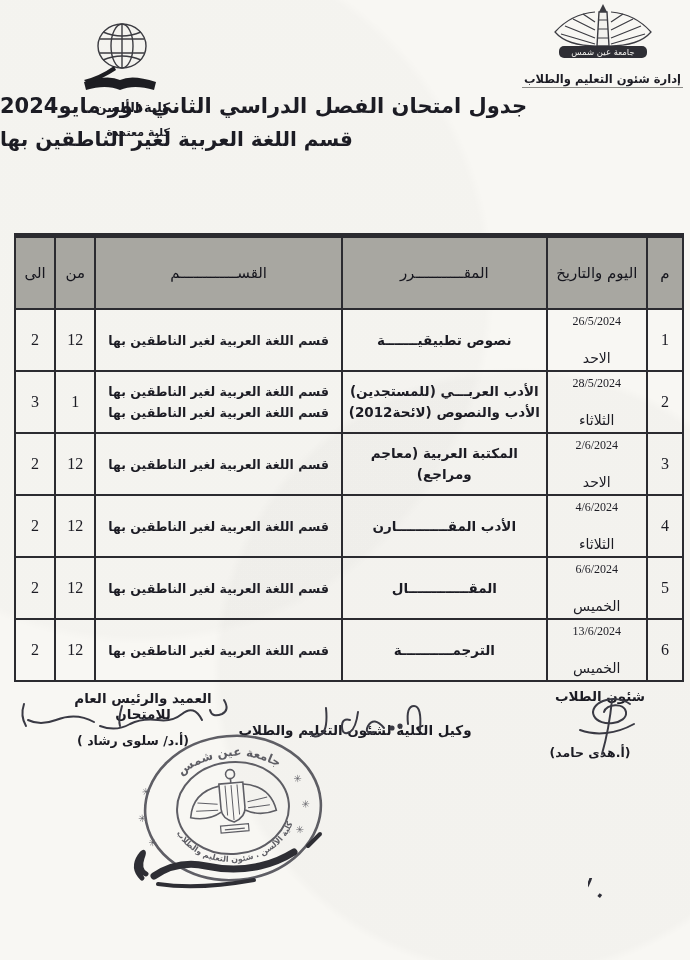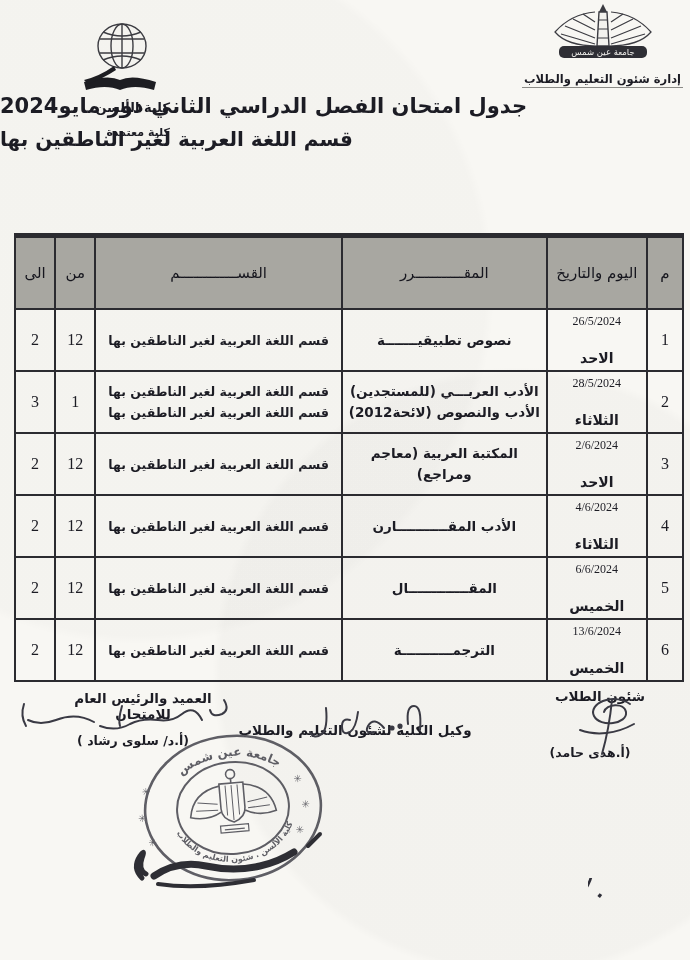--- a/index.html
+++ b/index.html
@@ -25,21 +25,21 @@
   
   table.schedule{position:absolute; top:233px; left:14px; width:670px;
     border-collapse:collapse; table-layout:fixed; direction:rtl;
     border:2px solid #2b2b30; border-top-width:5px;}
   table.schedule th, table.schedule td{border:2px solid #2b2b30; padding:2px 3px; text-align:center; vertical-align:middle; overflow:hidden;}
   table.schedule th{background:#a8a7a1; height:66px; font-size:15px; font-weight:normal; color:#16161e;}
   table.schedule tr.row{height:60px;}
   .c-num{font-family:"Liberation Serif", serif; font-size:16px;}
   .cell-date{display:flex; flex-direction:column; justify-content:space-between; height:52px; padding:2px 0;}
   .cell-date .date{font-family:"Liberation Serif", serif; font-size:12px;}
-  .cell-date .day{font-weight:bold; font-size:14px;}
+  .cell-date .day{font-weight:normal; font-size:14px;}
   .c-course{font-weight:bold; font-size:13.5px;}
   .c-course .line{line-height:21px;}
   .c-dept{font-weight:bold; font-size:12.5px;}
   .c-dept .line{line-height:21px;}
   .c-ft{font-family:"Liberation Serif", serif; font-size:16px;}
   
   .sig-title{position:absolute; font-weight:bold; font-size:13.5px; text-align:center;}
   .sig-name{position:absolute; font-weight:bold; font-size:12.5px; text-align:center;}
   .sig-svg{position:absolute;}
   

